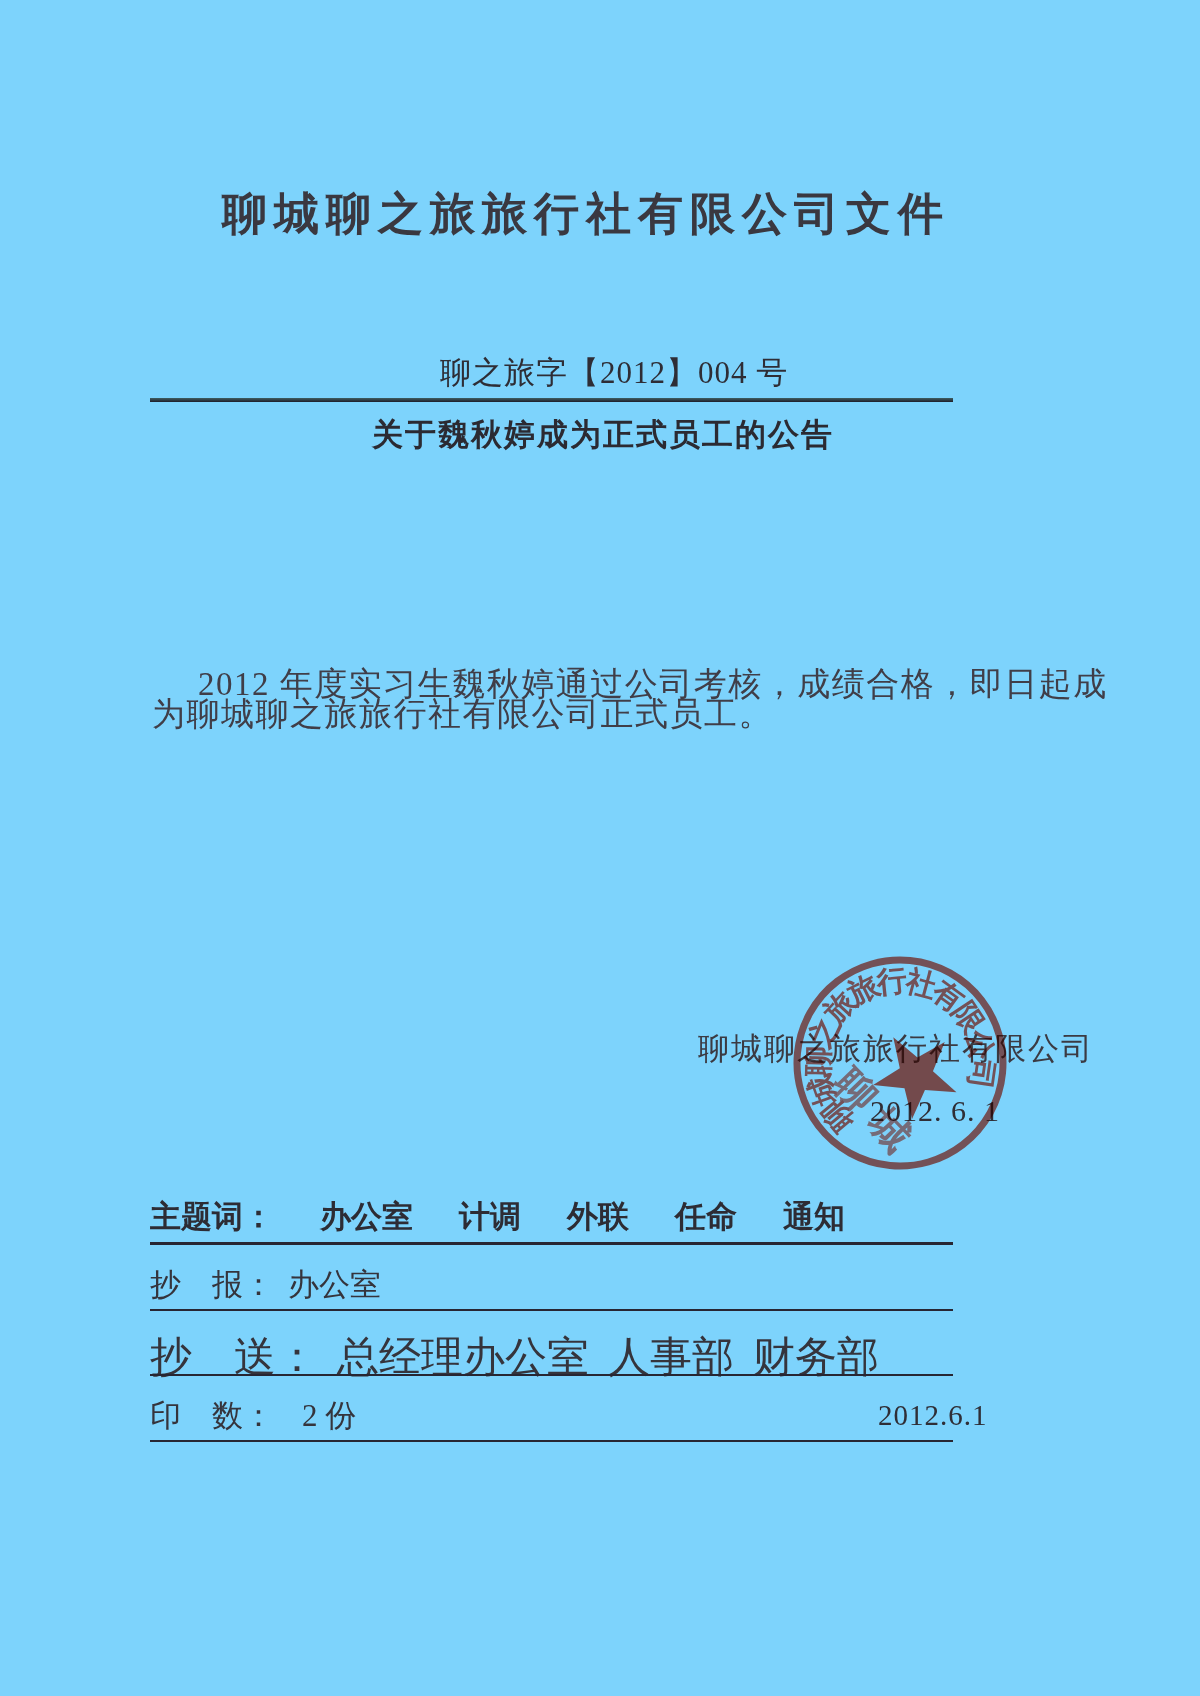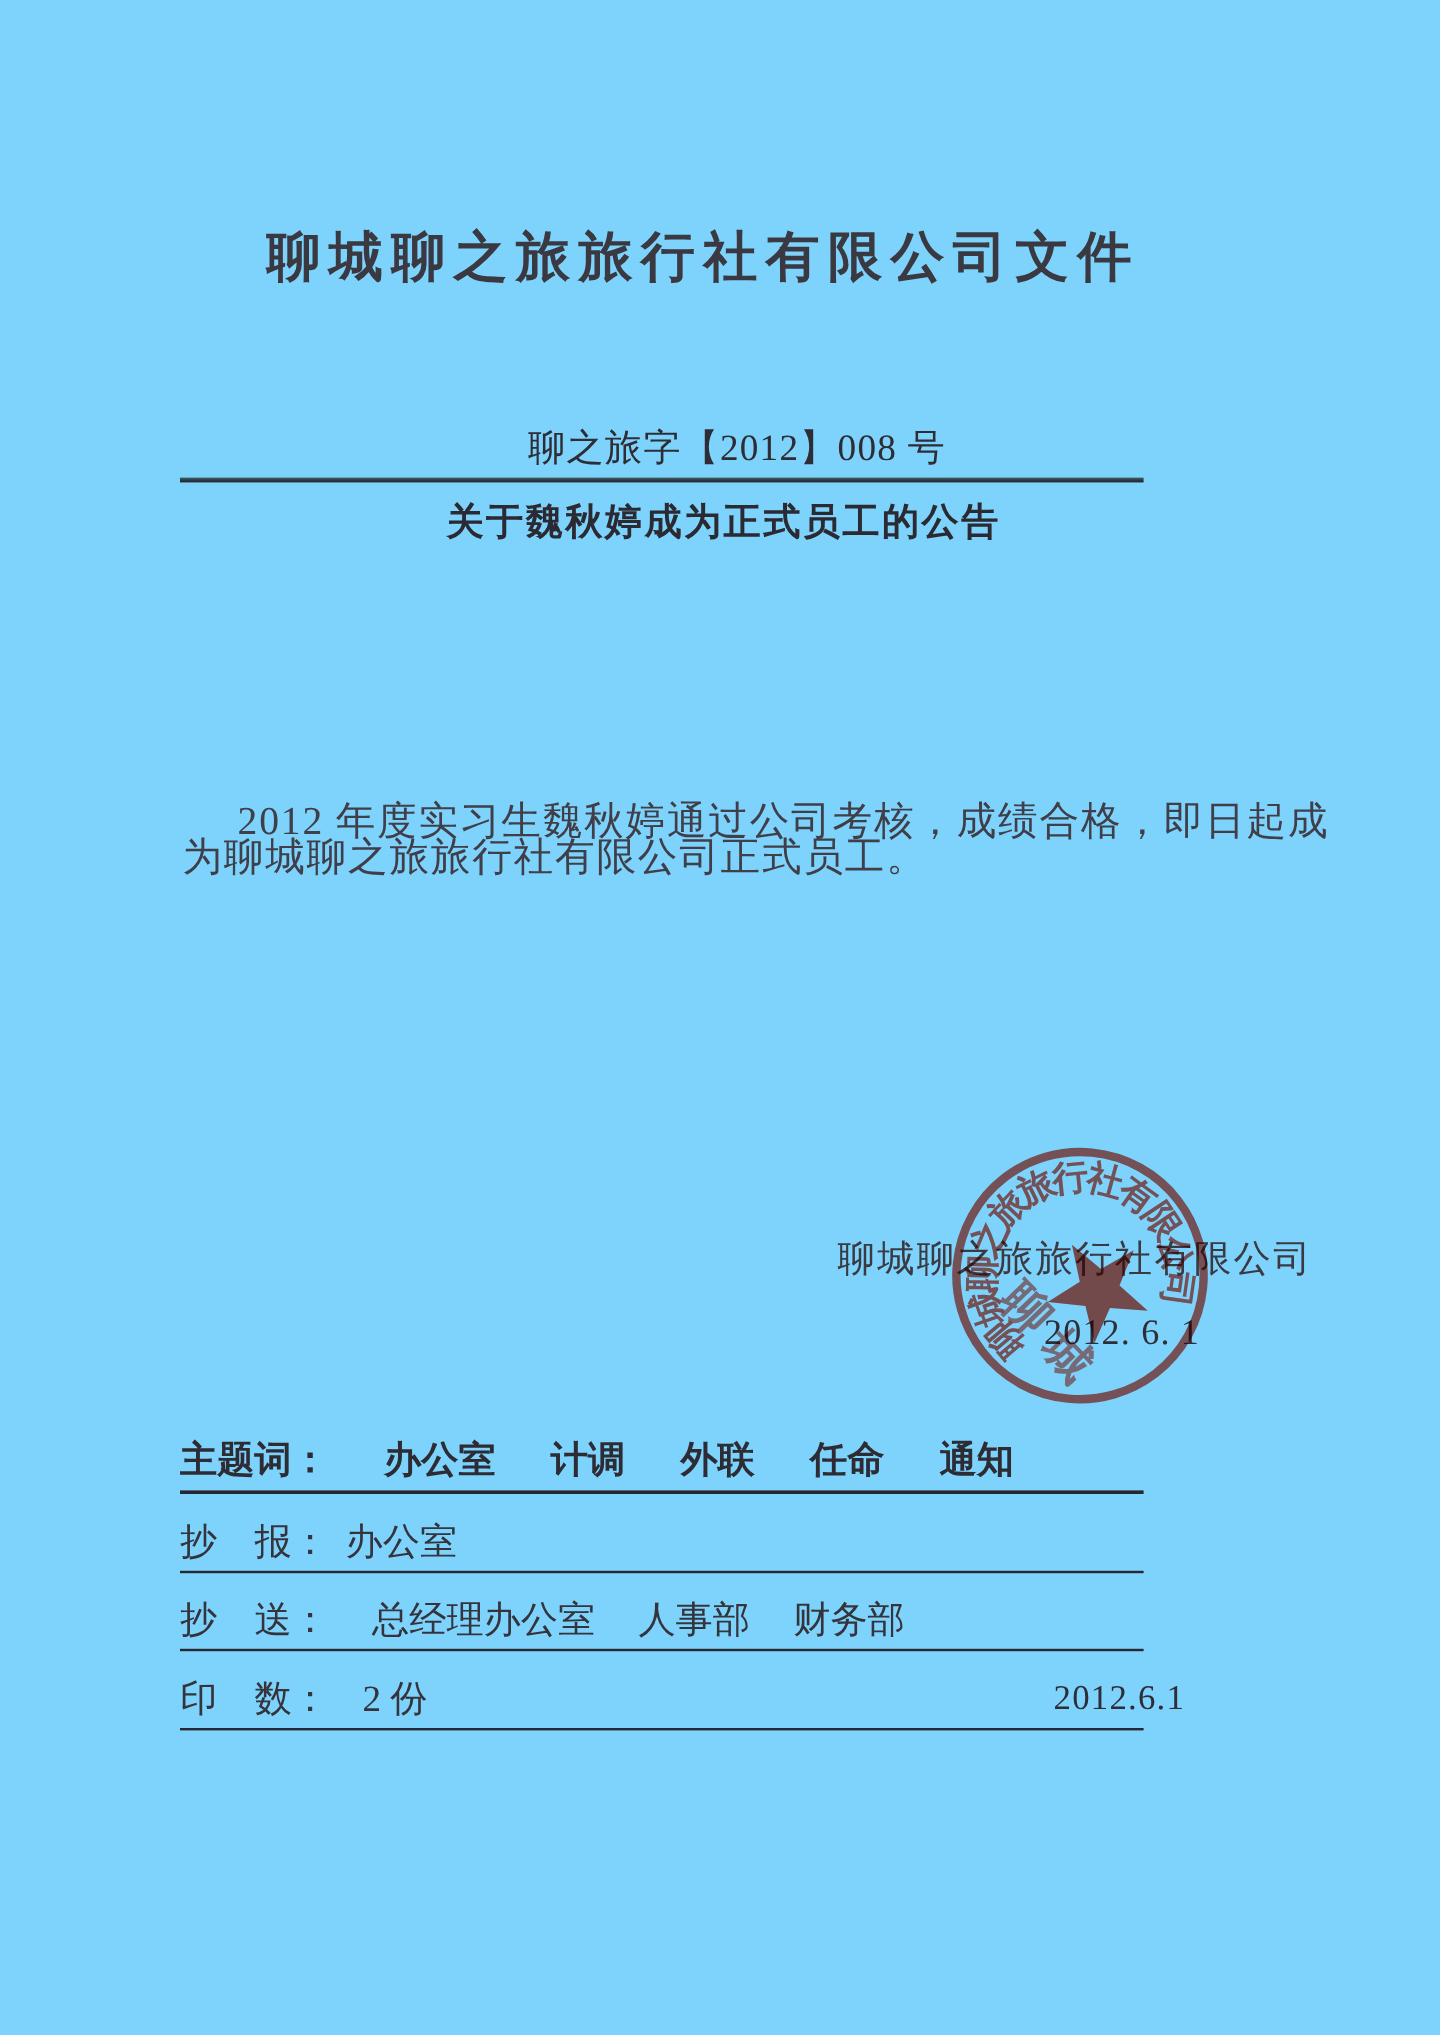--- a/index.html
+++ b/index.html
@@ -46,39 +46,39 @@
   .stamp text{font-family:"Liberation Serif","DejaVu Serif",serif;font-weight:bold;}
   .stamp-char{font-size:30px;}
   .stamp-overlap{font-size:40px;opacity:.8;}
   
   .footer-row{position:absolute;left:150px;width:803px;display:flex;align-items:flex-start;}
   .row-keywords{top:1196px;font-family:"Liberation Sans","DejaVu Sans",sans-serif;
     font-size:31px;font-weight:bold;color:#2d2c34;}
   .row-keywords .kw{margin-left:46px;}
   .row-keywords .kw:first-of-type{margin-left:14px;}
   .row-copy-report{top:1264px;font-size:31px;color:#35343c;}
-  .row-copy-send{top:1329px;font-size:31px;color:#35343c;}
-  .row-copy-send .dest{margin-left:36px;}
+  .row-copy-send{top:1329px;font-size:42px;color:#35343c;}
+  .row-copy-send .dest{margin-left:19px;}
   .row-copy-send .dest:first-of-type{margin-left:14px;}
   .row-print{top:1395px;font-size:31px;color:#35343c;}
   .row-print .val{margin-left:28px;}
   .footer-date{top:1399px;left:878px;font-size:29px;letter-spacing:1px;color:#2f2e36;}
   .u1{top:1242px;height:3px;}
   .u2{top:1309px;height:2px;}
   .u3{top:1374px;height:2px;}
   .u4{top:1440px;height:2px;}
 </style>
 </head>
 <body>
 
 <div class="page">
 
   <div class="abs doc-title">聊城聊之旅旅行社有限公司文件</div>
 
-  <div class="abs doc-number">聊之旅字【2012】008 号</div>
+  <div class="abs doc-number">聊之旅字【2012】004 号</div>
   <div class="rule rule-docnum"></div>
 
   <div class="abs doc-subject">关于魏秋婷成为正式员工的公告</div>
 
   <div class="abs body-line body-line1">2012 年度实习生魏秋婷通过公司考核，成绩合格，即日起成</div>
   <div class="abs signature-company">聊城聊之旅旅行社有限公司</div>
 
   <div class="abs body-line body-line2">为聊城聊之旅旅行社有限公司正式员工。</div>
   <div class="abs signature-date">2012. 6. 1</div>
 

